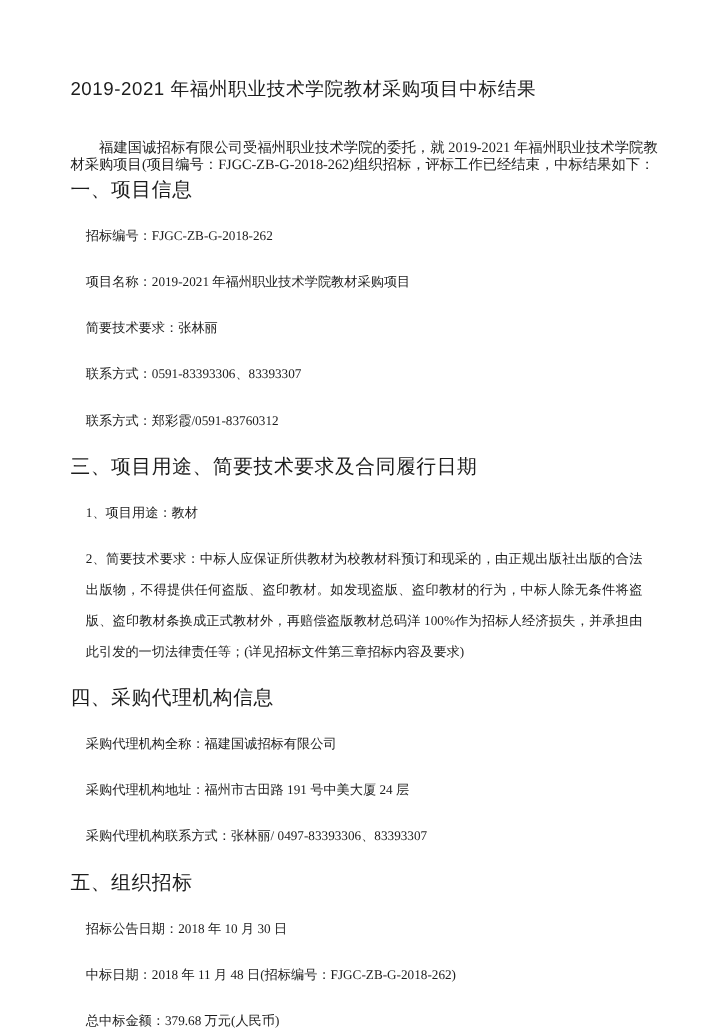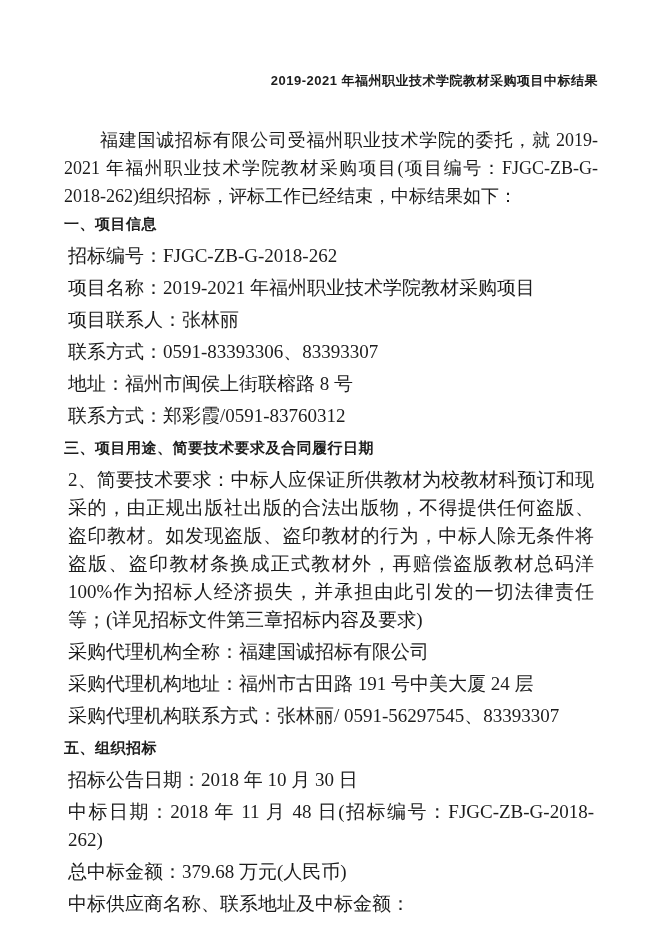--- a/index.html
+++ b/index.html
@@ -16,85 +16,86 @@
     box-sizing: border-box;
     width: 662px;
     min-height: 936px;
     background: #ffffff;
     padding: 68px 64px 0 64px;
     color: #1c1c1c;
     font-family: "Liberation Serif", "DejaVu Serif", serif;
   }
   .doc-title {
     font-family: "Liberation Sans", "DejaVu Sans", sans-serif;
-    font-size: 13px;
-    font-weight: 700;
-    text-align: right;
+    font-size: 17px;
+    font-weight: 400;
+    text-align: left;
     line-height: 26px;
     margin: 0 0 32px 0;
     letter-spacing: 0.5px;
   }
   .intro {
-    font-size: 18px;
-    line-height: 28px;
+    font-size: 13px;
+    line-height: 16px;
     text-align: justify;
     text-justify: inter-character;
     text-indent: 2em;
     margin: 0;
   }
   .section {
     margin: 0;
   }
   .section-heading {
     font-family: "Liberation Sans", "DejaVu Sans", sans-serif;
-    font-size: 15px;
-    font-weight: 700;
+    font-size: 18px;
+    font-weight: 400;
     line-height: 28px;
     margin: 0;
     letter-spacing: 0.5px;
   }
   .doc-line {
-    font-size: 19px;
+    font-size: 12px;
     line-height: 28px;
     text-align: justify;
     text-justify: inter-character;
-    margin: 4px;
+    margin: 14px;
   }
 </style>
 </head>
 <body>
 
 <div class="page">
 
   <h1 class="doc-title">2019-2021 年福州职业技术学院教材采购项目中标结果</h1>
 
   <p class="intro">福建国诚招标有限公司受福州职业技术学院的委托，就 2019-2021 年福州职业技术学院教材采购项目(项目编号：FJGC-ZB-G-2018-262)组织招标，评标工作已经结束，中标结果如下：</p>
 
   <div class="section">
     <h2 class="section-heading">一、项目信息</h2>
     <p class="doc-line">招标编号：FJGC-ZB-G-2018-262</p>
     <p class="doc-line">项目名称：2019-2021 年福州职业技术学院教材采购项目</p>
-    <p class="doc-line">项目联系人：张林丽</p>
+    <p class="doc-line">简要技术要求：张林丽</p>
     <p class="doc-line">联系方式：0591-83393306、83393307</p>
   </div>
 
   <div class="section">
-    <p class="doc-line">地址：福州市闽侯上街联榕路 8 号</p>
     <p class="doc-line">联系方式：郑彩霞/0591-83760312</p>
   </div>
 
   <div class="section">
     <h2 class="section-heading">三、项目用途、简要技术要求及合同履行日期</h2>
+    <p class="doc-line">1、项目用途：教材</p>
     <p class="doc-line">2、简要技术要求：中标人应保证所供教材为校教材科预订和现采的，由正规出版社出版的合法出版物，不得提供任何盗版、盗印教材。如发现盗版、盗印教材的行为，中标人除无条件将盗版、盗印教材条换成正式教材外，再赔偿盗版教材总码洋 100%作为招标人经济损失，并承担由此引发的一切法律责任等；(详见招标文件第三章招标内容及要求)</p>
   </div>
 
   <div class="section">
+    <h2 class="section-heading">四、采购代理机构信息</h2>
     <p class="doc-line">采购代理机构全称：福建国诚招标有限公司</p>
     <p class="doc-line">采购代理机构地址：福州市古田路 191 号中美大厦 24 层</p>
-    <p class="doc-line">采购代理机构联系方式：张林丽/ 0591-56297545、83393307</p>
+    <p class="doc-line">采购代理机构联系方式：张林丽/ 0497-83393306、83393307</p>
   </div>
 
   <div class="section">
     <h2 class="section-heading">五、组织招标</h2>
     <p class="doc-line">招标公告日期：2018 年 10 月 30 日</p>
     <p class="doc-line">中标日期：2018 年 11 月 48 日(招标编号：FJGC-ZB-G-2018-262)</p>
     <p class="doc-line">总中标金额：379.68 万元(人民币)</p>
     <p class="doc-line">中标供应商名称、联系地址及中标金额：</p>
   </div>
 

